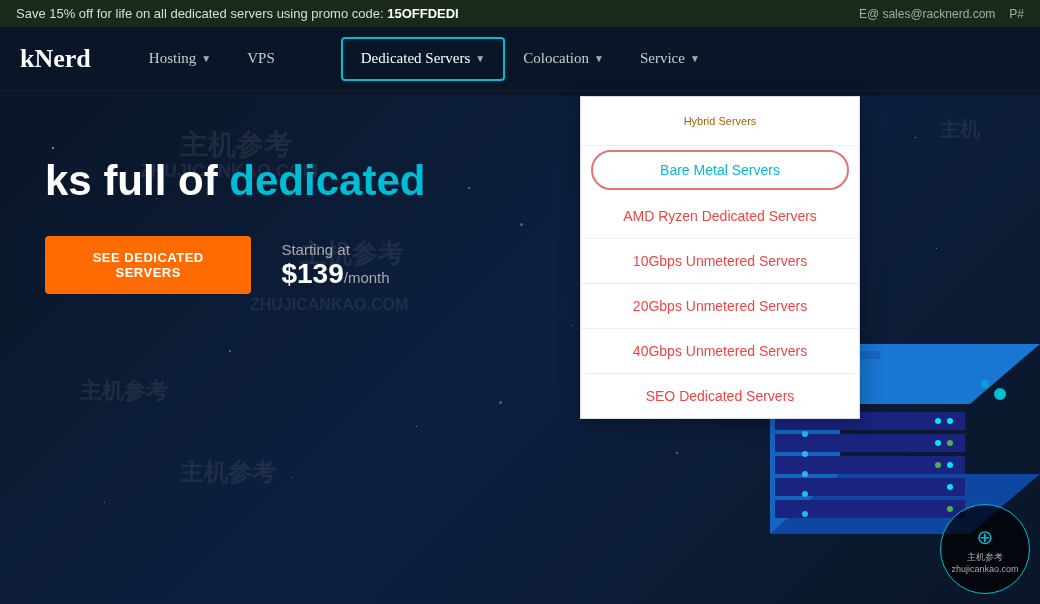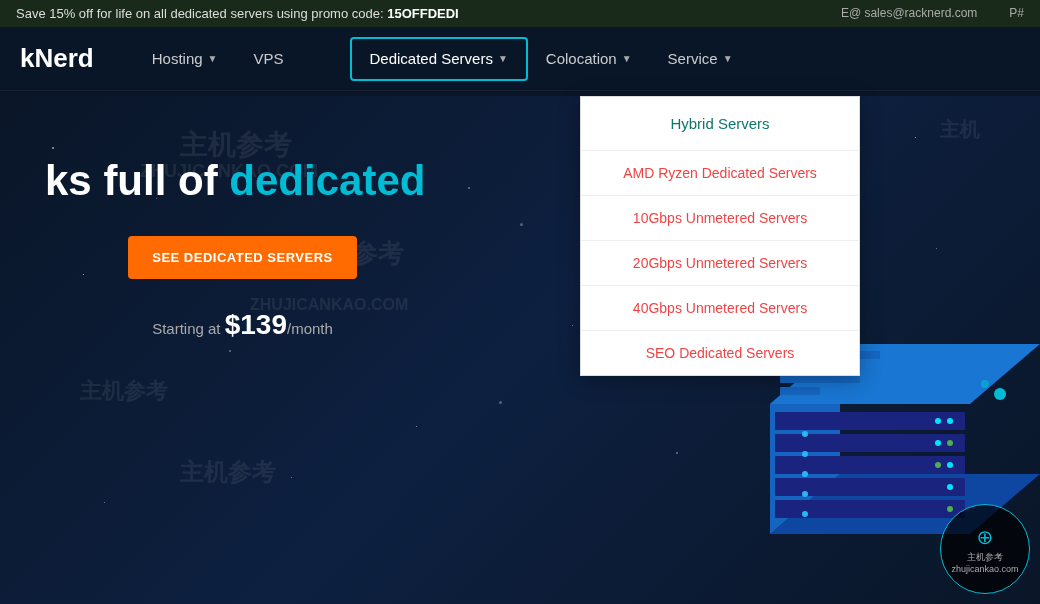--- a/index.html
+++ b/index.html
@@ -6,38 +6,39 @@
     body { width: 1040px; height: 604px; overflow: hidden; font-family: Arial, sans-serif; background: #0a1628; position: relative; }
 
     
     .top-banner {
       background: #1a2a1a;
       color: #ccc;
       font-size: 13px;
       padding: 6px 16px;
       display: flex;
       justify-content: space-between;
-      align-items: flex-start;
+      align-items: flex-end;
       position: relative;
       z-index: 10;
     }
     .top-banner .promo-text { color: #ddd; }
     .top-banner .promo-text strong { color: #fff; font-weight: bold; }
-    .top-banner .contact { display: flex; gap: 32px; color: #aaa; font-size: 12px; }
+    .top-banner .contact { display: flex; gap: 14px; color: #aaa; font-size: 12px; }
 
     
     .navbar {
       background: rgba(10, 22, 40, 0.95);
       display: flex;
       align-items: center;
       padding: 0 20px;
       height: 64px;
       position: relative;
       z-index: 100;
       border-bottom: 1px solid rgba(255,255,255,0.05);
+      font-family: Liberation Serif, serif;
     }
     .logo {
       font-size: 26px;
       font-weight: bold;
       color: #00bcd4;
       margin-right: 40px;
       white-space: nowrap;
     }
     .logo span { color: #fff; }
     .nav-items {
@@ -110,21 +111,20 @@
       color: #aaa;
       margin-top: 20px;
       line-height: 1.6;
       max-width: 560px;
     }
     .hero-cta {
       margin-top: 30px;
       display: flex;
       align-items: center;
       gap: 30px;
-      flex-direction: column;
     }
     .btn-cta {
       background: #ff6b00;
       color: #fff;
       font-size: 13px;
       font-weight: bold;
       padding: 14px 24px;
       border: none;
       border-radius: 4px;
       cursor: pointer;
@@ -172,23 +172,23 @@
     .dropdown-item:last-child { border-bottom: none; }
     .dropdown-item.highlighted {
       color: #00bcd4;
       font-weight: 500;
       border: 2px solid #e57373;
       border-radius: 20px;
       margin: 4px 10px;
       padding: 10px 20px;
     }
     .dropdown-item.first {
-      font-size: 15px;
+      font-size: 11px;
       font-weight: 500;
-      color: #0f766e;
+      color: #a16207;
       padding: 18px 20px;
     }
 
     
     .watermark {
       position: absolute;
       color: rgba(255,255,255,0.08);
       font-size: 22px;
       font-weight: bold;
       pointer-events: none;
@@ -355,18 +355,19 @@
   </div>
 
   <div class="corner-badge">
     <div style="font-size:20px; color:#00bcd4;">⊕</div>
     <div style="font-size:9px; margin-top:2px; color:#aaa; text-align:center;">主机参考<br>zhujicankao.com</div>
   </div>
 </div>
 
 <div class="dropdown-menu">
   <div class="dropdown-item first">Hybrid Servers</div>
+  <div class="dropdown-item highlighted">Bare Metal Servers</div>
   <div class="dropdown-item">AMD Ryzen Dedicated Servers</div>
   <div class="dropdown-item">10Gbps Unmetered Servers</div>
   <div class="dropdown-item">20Gbps Unmetered Servers</div>
   <div class="dropdown-item">40Gbps Unmetered Servers</div>
   <div class="dropdown-item">SEO Dedicated Servers</div>
 </div>
 
 </body></html>

